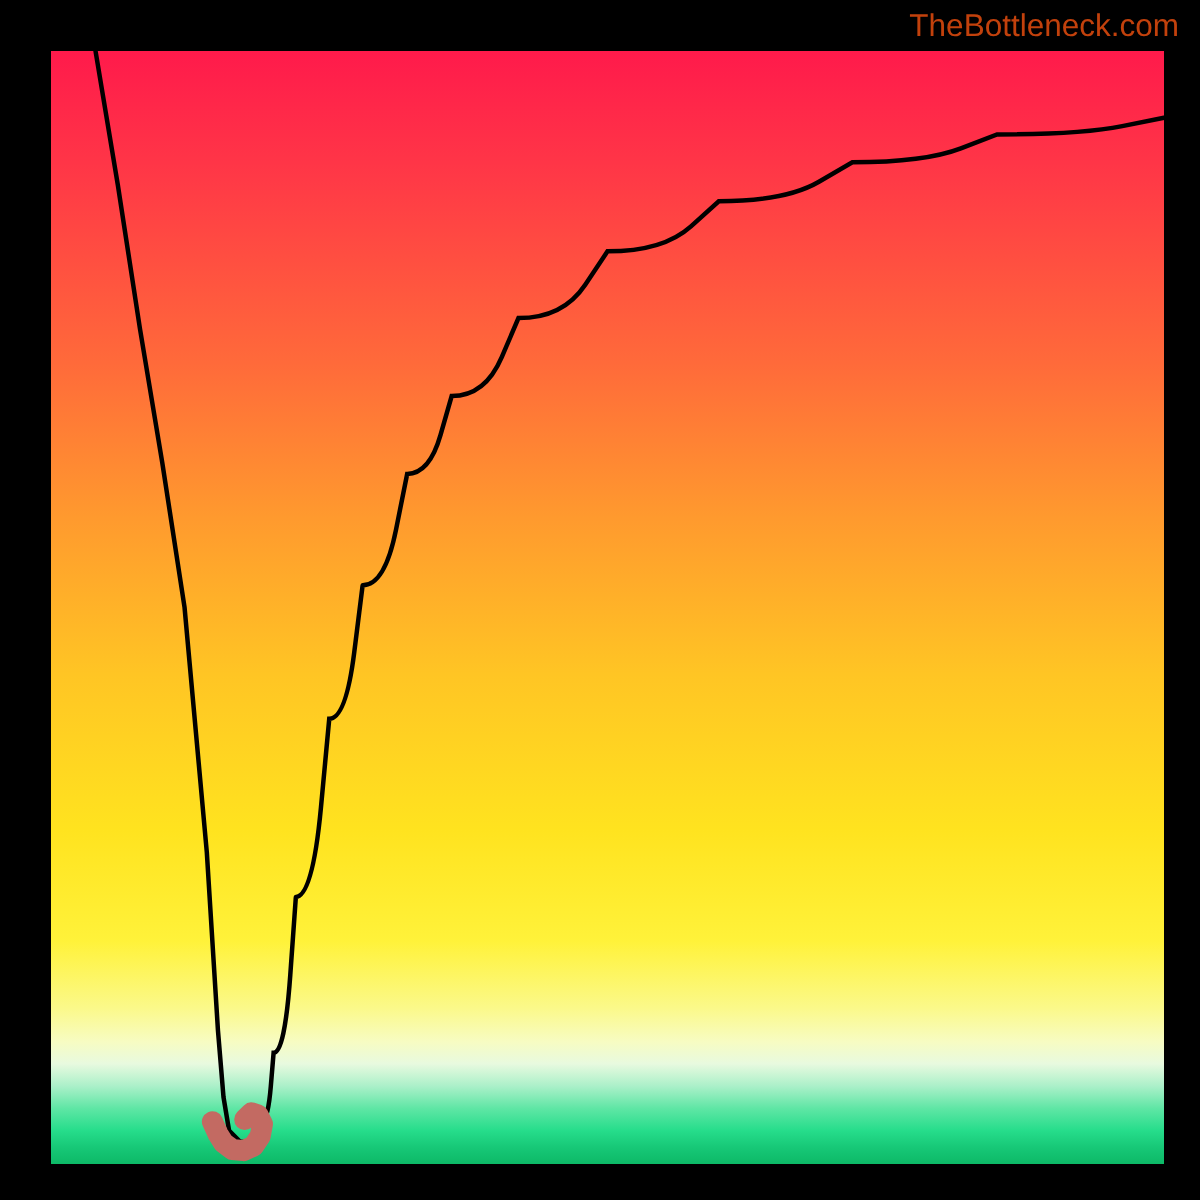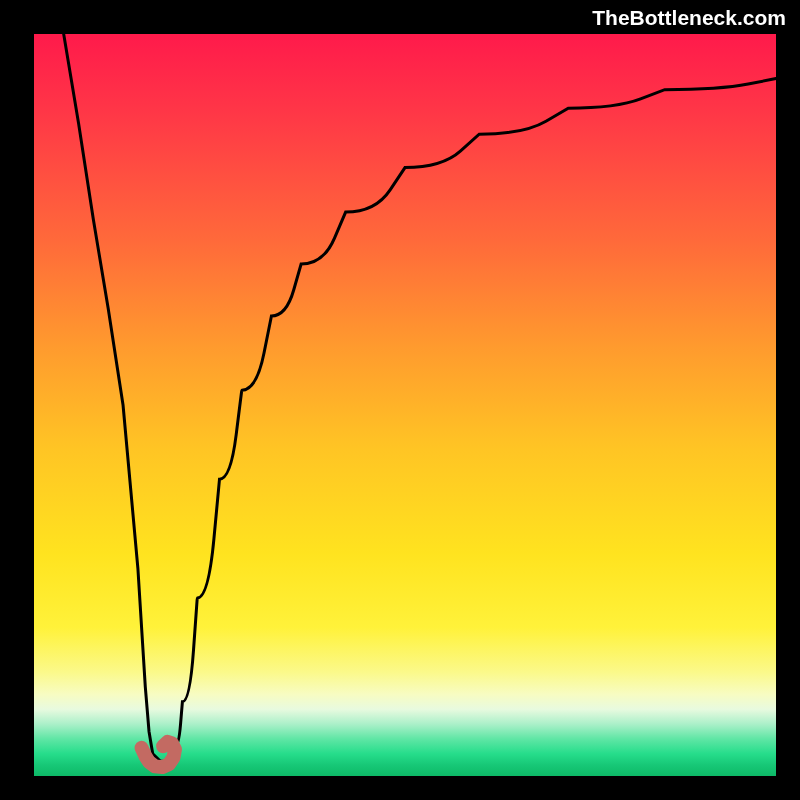--- a/index.html
+++ b/index.html
@@ -42,23 +42,23 @@
       #5fe6a5 95%,
       #26dd8b 97%,
       #17c877 98.5%,
       #0db967 100%
     );
   }
   .watermark {
     position: absolute;
     top: 6px;
     right: 14px;
-    color: #ffffff;
+    color: #c2410c;
     font-size: 21px;
-    font-weight: 700;
+    font-weight: 400;
     letter-spacing: 0px;
     pointer-events: none;
     user-select: none;
   }
   svg.curves {
     position: absolute;
     left: 0;
     top: 0;
     width: 742px;
     height: 742px;

